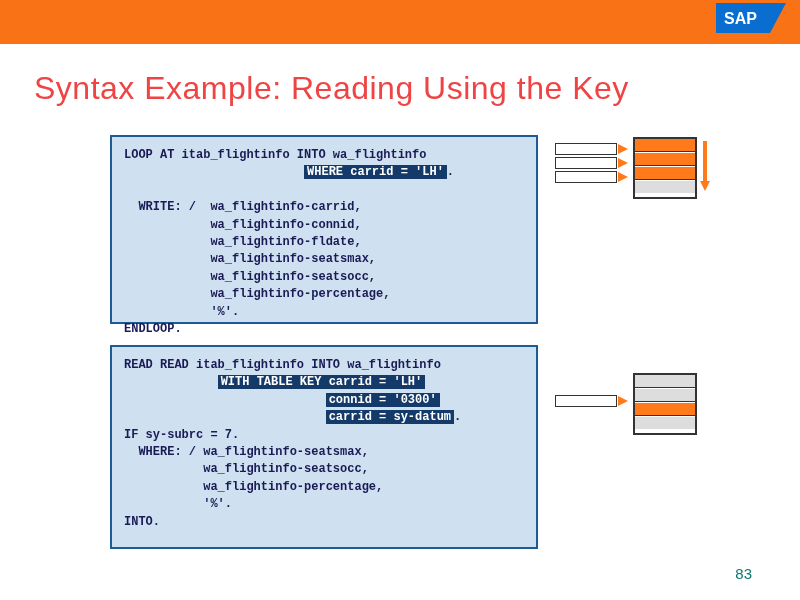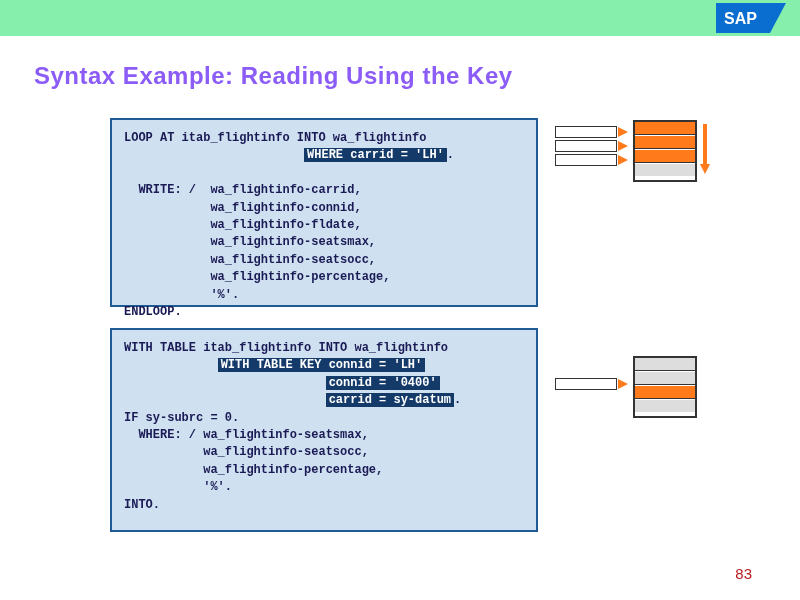--- a/index.html
+++ b/index.html
@@ -1,36 +1,36 @@
 <!DOCTYPE html>
 <html><head>
 <meta charset="utf-8">
 <style>
   html,body{margin:0;padding:0;width:800px;height:600px;font-family:Arial,Helvetica,sans-serif;background:#fff;overflow:hidden}
-  .header-bar{height:36px;background:#86efac;position:relative}
+  .header-bar{height:44px;background:#f97316;position:relative}
   .sap-logo{position:absolute;right:14px;top:3px}
-  .title{font-size:24px;font-weight:700;color:#8b5cf6;margin:26px 0 0 34px;letter-spacing:.5px}
+  .title{font-size:32px;font-weight:400;color:#ef4444;margin:26px 0 0 34px;letter-spacing:.5px}
   .content{position:relative;margin:28px 0 0 0;height:440px}
   .codebox{position:absolute;background:#cfe0f0;border:2px solid #1e5b94;font-family:"Courier New",monospace;font-size:12px;font-weight:bold;color:#1a1a55;padding:10px 12px;line-height:1.45;white-space:pre}
   .cb1{left:110px;top:0;width:400px;height:165px}
   .cb2{left:110px;top:210px;width:400px;height:180px}
   .hl{background:#143a6a;color:#fff;padding:0 3px}
   .diagram{position:absolute}
   .d1{left:555px;top:2px;width:190px;height:85px}
   .d2{left:555px;top:230px;width:190px;height:85px}
   
   .tbl{position:absolute;border:2px solid #333;background:#fff}
   .rowo{background:#ff7a1a!important}
   .rowg{background:#ddd!important}
   .trow{position:absolute;left:0;right:0;border-bottom:1px solid #333;height:12px}
   .srow{position:absolute;width:60px;height:10px;border:1px solid #333;background:#fff}
   .arrow-r{position:absolute;width:0;height:0;border-top:5px solid transparent;border-bottom:5px solid transparent;border-left:10px solid #ff7a1a}
   .arrow-d{position:absolute;width:0;height:0;border-left:5px solid transparent;border-right:5px solid transparent;border-top:10px solid #ff7a1a}
   .vline{position:absolute;width:4px;background:#ff7a1a}
-  .page-num{position:absolute;right:48px;bottom:18px;font-size:15px;color:#b91c1c}
+  .page-num{position:absolute;right:48px;bottom:18px;font-size:15px;color:#0f766e}
 </style>
 </head>
 <body>
 
 <div class="header-bar">
   <svg class="sap-logo" width="70" height="30" viewBox="0 0 70 30">
     <polygon points="0,0 70,0 54,30 0,30" fill="#0a6ed1"></polygon>
     <text x="8" y="21" font-family="Arial" font-size="16" font-weight="bold" fill="#fff">SAP</text>
   </svg>
 </div>
@@ -65,25 +65,25 @@
       <div class="trow rowo" style="top:0"></div>
       <div class="trow rowo" style="top:14px"></div>
       <div class="trow rowo" style="top:28px"></div>
       <div class="trow rowg" style="top:42px;border-bottom:none"></div>
     </div>
 
     <div class="vline" style="left:148px;top:4px;height:40px"></div>
     <div class="arrow-d" style="left:145px;top:44px"></div>
   </div>
 
-  <div class="codebox cb2"><span>WITH TABLE itab_flightinfo INTO wa_flightinfo</span>
-             <span class="hl">WITH TABLE KEY connid = 'LH'</span>
-                            <span class="hl">connid = '0400'</span>
+  <div class="codebox cb2"><span>READ READ itab_flightinfo INTO wa_flightinfo</span>
+             <span class="hl">WITH TABLE KEY carrid = 'LH'</span>
+                            <span class="hl">connid = '0300'</span>
                             <span class="hl">carrid = sy-datum</span><span>.</span>
-<span>IF sy-subrc = 0.</span>
+<span>IF sy-subrc = 7.</span>
 <span>  WHERE: / wa_flightinfo-seatsmax,</span>
 <span>           wa_flightinfo-seatsocc,</span>
 <span>           wa_flightinfo-percentage,</span>
 <span>           '%'.</span>
 <span>INTO.</span></div>
 
   <div class="diagram d2">
     <div class="srow" style="left:0;top:30px"></div>
     <div class="arrow-r" style="left:63px;top:31px"></div>
     <div class="tbl" style="left:78px;top:8px;width:60px;height:58px">

